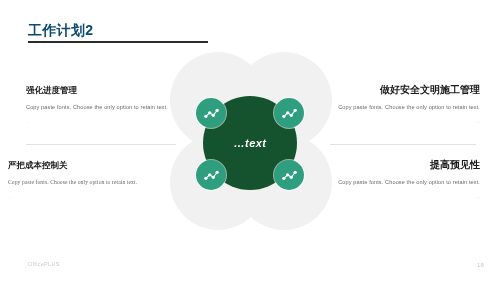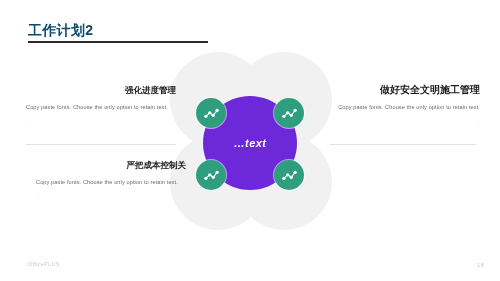--- a/index.html
+++ b/index.html
@@ -77,21 +77,21 @@
     width: 110px;
     height: 110px;
   }
   .center-circle {
     position: absolute;
     left: 8px;
     top: 8px;
     width: 94px;
     height: 94px;
     border-radius: 50%;
-    background: #6d28d9;
+    background: #14532d;
     display: flex;
     align-items: center;
     justify-content: center;
   }
   .center-label {
     color: #ffffff;
     font-size: 11px;
     font-weight: bold;
     font-style: italic;
     letter-spacing: 0.4px;
@@ -109,32 +109,31 @@
   }
   .node.n1 { left: 1px;  top: 10px; }
   .node.n2 { left: 79px; top: 10px; }
   .node.n3 { left: 1px;  top: 72px; }
   .node.n4 { left: 79px; top: 72px; }
   .node svg { display: block; }
 
   
   .tblock { position: absolute; width: 150px; }
   .tblock.l1 { left: 26px;  top: 84px; }
-  .tblock.l2 { left: 36px;  top: 159px; }
+  .tblock.l2 { left: 8px;  top: 159px; font-family: Liberation Serif, serif; }
   .tblock.r1 { left: 330px; top: 84px;  text-align: right; }
   .tblock.r2 { left: 330px; top: 159px; text-align: right; }
 
   .tb-head {
     font-size: 8.5px;
     font-weight: bold;
     color: #1a1a1a;
     line-height: 12px;
     margin-bottom: 7px;
     white-space: nowrap;
-    text-align: right;
   }
   .tblock.r1 .tb-head, .tblock.r2 .tb-head { font-size: 10px; }
   .tb-body {
     font-size: 5.6px;
     color: #6a6a6a;
     line-height: 9.5px;
     letter-spacing: 0.1px;
   }
   .tb-sub {
     margin-top: 6px;
@@ -247,17 +246,22 @@
     <div class="tb-body">Copy paste fonts. Choose the only option to retain text.</div>
     <div class="tb-sub">…</div>
   </div>
 
   <div class="tblock r1">
     <div class="tb-head">做好安全文明施工管理</div>
     <div class="tb-body">Copy paste fonts. Choose the only option to retain text.</div>
     <div class="tb-sub">…</div>
   </div>
 
+  <div class="tblock r2">
+    <div class="tb-head">提高预见性</div>
+    <div class="tb-body">Copy paste fonts. Choose the only option to retain text.</div>
+    <div class="tb-sub">…</div>
+  </div>
 
   <div class="footer-brand">OfficePLUS</div>
   <div class="footer-page">18</div>
 
 </div>
 
 </body></html>

